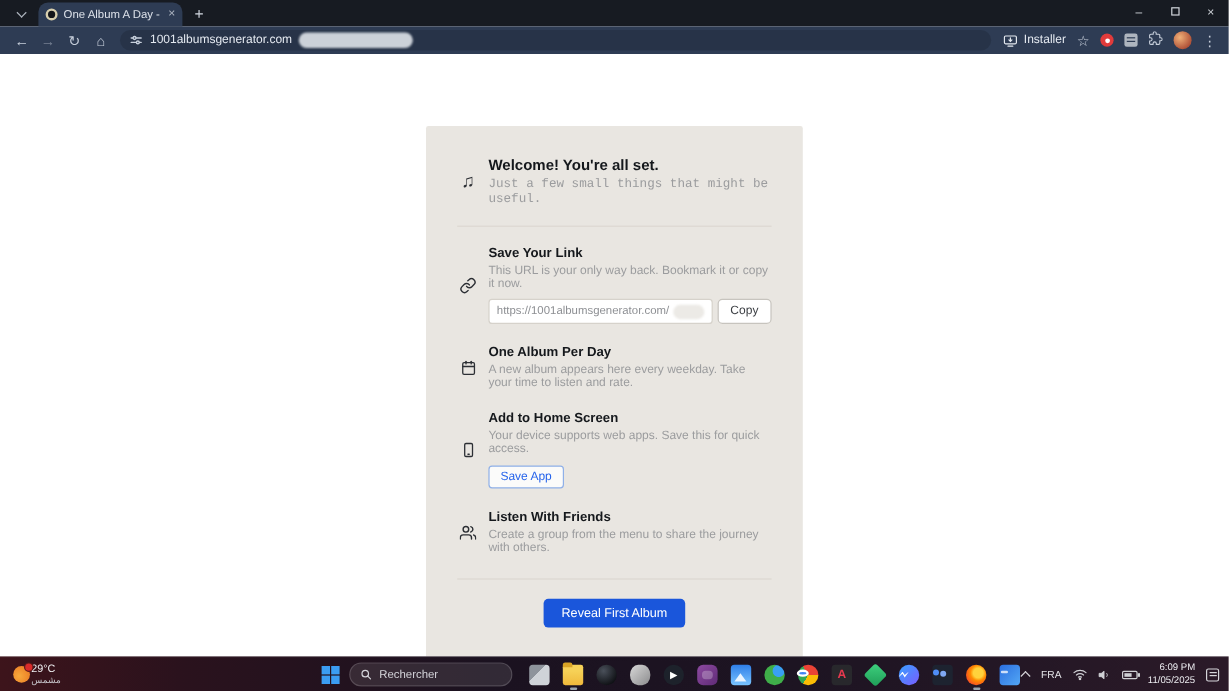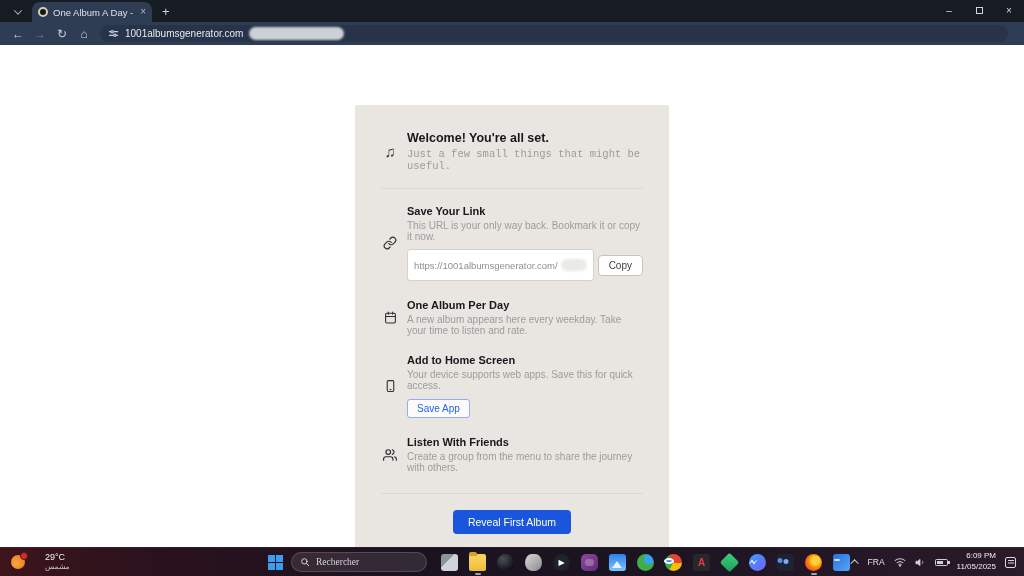--- a/index.html
+++ b/index.html
@@ -45,42 +45,42 @@
   .ic-col { width:18px; flex:none; display:flex; justify-content:center; color:#2c2f34; }
   .ic-col svg { display:block; }
   .music-ic { font-size:15px; line-height:1; color:#2c2f34; }
   .w-title { font-size:12.5px; font-weight:bold; color:#15181c; }
   .w-sub { font-size:10.5px; color:#9b9c9e; margin-top:3px;font-family:Liberation Mono, monospace; }
   .divider { height:1px; background:#dcd8d1; margin:16px 0; }
   .s-title { font-size:11px; font-weight:bold; color:#15181c; }
   .s-desc { font-size:10px; color:#9b9c9e; margin-top:3px; }
   .sec { margin-top:18px; }
   .link-row { display:flex; gap:4px; margin-top:7px; align-items:center; }
-  .link-input { flex:1; height:32px; background:#fff; border:1px solid #d6d2cb; border-radius:3px; display:flex; align-items:center; padding:0 6px; gap:3px; min-width:0; }
+  .link-input { flex:1; height:21px; background:#fff; border:1px solid #d6d2cb; border-radius:3px; display:flex; align-items:center; padding:0 6px; gap:3px; min-width:0; }
   .link-input .val { font-size:9.5px; color:#8d8f93; white-space:nowrap; }
   .redact-light { height:12px; width:58px; border-radius:6px; background:#eceae6; filter:blur(1px); }
   .copy-btn { height:21px; padding:0 10px; background:#fff; border:1px solid #c7c4be; border-radius:4px; font-size:10px; color:#3b3e43; }
   .saveapp-btn { margin-top:8px; padding:3px 9px; background:#fbfbfa; border:1px solid #8fb0e8; border-radius:3px; font-size:10px; color:#2563eb; display:inline-block; }
   .cta-wrap { text-align:center; margin-top:14px; }
   .cta { background:#1a56db; color:#fff; border:none; border-radius:4px; font-size:10.5px; padding:6px 15px; font-family:inherit; }
 
   
   .taskbar { position:absolute; left:0; right:0; bottom:0; height:29px;
     background:linear-gradient(90deg,#3d141b 0%,#2a121d 15%,#1b1220 40%,#1d1422 65%,#2b1a28 100%);
     display:flex; align-items:center; border-top:1px solid rgba(255,255,255,0.05); }
-  .weather { display:flex; align-items:center; gap:19px; padding:0 10px; }
+  .weather { display:flex; align-items:center; gap:0; padding:0 10px; }
   .w-ic { position:relative; width:16px; height:16px; }
   .w-sun { position:absolute; inset:1px; border-radius:50%; background:radial-gradient(circle at 35% 60%, #f7a93c, #e8731f); }
   .w-badge { position:absolute; top:-2px; right:-2px; width:8px; height:8px; border-radius:50%; background:#d92b2b; border:1px solid #5a1a1a; }
   .w-temp { font-size:9px; color:#f2f2f4; line-height:1.2; }
   .w-cond { font-size:7.5px; color:#c9c8ce; line-height:1.1; }
   .tb-center { position:absolute; left:268px; display:flex; align-items:center; gap:8px; height:100%; }
   .startbtn { width:15px; height:15px; display:grid; grid-template-columns:7px 7px; grid-template-rows:7px 7px; gap:1px; }
   .startbtn i { background:#3b9df2; }
-  .search-pill { width:136px; height:20px; border-radius:10px; background:rgba(255,255,255,0.10); border:1px solid rgba(255,255,255,0.16); display:flex; align-items:center; gap:6px; padding:0 8px;font-family:Liberation Serif, serif; }
+  .search-pill { width:136px; height:20px; border-radius:10px; background:rgba(255,255,255,0.10); border:1px solid rgba(255,255,255,0.16); display:flex; align-items:center; gap:6px; padding:0 8px; }
   .search-pill input { flex:1; background:transparent; border:none; outline:none; font-size:9.5px; color:#e3e3e7; font-family:inherit; min-width:0; }
   .search-pill input::placeholder { color:#d4d4da; }
   .tb-icons { display:flex; align-items:center; gap:11px; margin-left:6px; }
   .tbi { position:relative; width:17px; height:17px; flex:none; }
   .run:after { content:""; position:absolute; bottom:-4px; left:50%; transform:translateX(-50%); width:6px; height:2px; border-radius:1px; background:#9aa3ad; }
   .i-taskview { background:linear-gradient(135deg,#8e949c 40%,#cfd3d8 40%); border-radius:3px; }
   .i-folder { background:linear-gradient(180deg,#f6d157 30%,#f0b93b); border-radius:2px; }
   .i-folder:before { content:""; position:absolute; top:-2px; left:0; width:8px; height:4px; background:#d9a425; border-radius:2px 2px 0 0; }
   .i-darkcircle { border-radius:50%; background:radial-gradient(circle at 35% 30%, #4a505a, #101216 75%); }
   .i-silver { border-radius:50% / 62%; background:linear-gradient(135deg,#d8d8d8,#8b8b8d); }
@@ -144,20 +144,40 @@
         <svg width="11" height="11" viewBox="0 0 24 24" fill="none" stroke="#c7cfdb" stroke-width="2.6" stroke-linecap="round">
           <line x1="3" y1="8" x2="21" y2="8"></line>
             <circle cx="9" cy="8" r="2.6" fill="#2e3c54"></circle>
           <line x1="3" y1="16" x2="21" y2="16"></line>
             <circle cx="15" cy="16" r="2.6" fill="#2e3c54"></circle>
         </svg>
       </span>
       <span class="url-text">1001albumsgenerator.com</span>
       <span class="redact"></span>
     </div>
+    <div class="tb-right">
+      <span class="installer">
+        <svg width="12" height="12" viewBox="0 0 24 24" fill="none" stroke="#e4e9f0" stroke-width="2" stroke-linecap="round">
+          <rect x="2" y="4" width="20" height="13" rx="2"></rect>
+            <line x1="8" y1="21" x2="16" y2="21"></line>
+            <path d="M12 7v6M9.5 10.5L12 13l2.5-2.5"></path>
+        </svg>
+        <span>Installer</span>
+      </span>
+      <span class="star">☆</span>
+      <span class="ext-red"></span>
+      <span class="ext-gray"></span>
+      <span>
+        <svg width="12" height="12" viewBox="0 0 24 24" fill="none" stroke="#c7cfdb" stroke-width="1.8">
+          <path d="M20.5 11H19V7a2 2 0 0 0-2-2h-4V3.5a2.5 2.5 0 0 0-5 0V5H4a2 2 0 0 0-2 2v3.8h1.5a2.7 2.7 0 0 1 0 5.4H2V20a2 2 0 0 0 2 2h3.8v-1.5a2.7 2.7 0 0 1 5.4 0V22H17a2 2 0 0 0 2-2v-4h1.5a2.5 2.5 0 0 0 0-5z"></path>
+        </svg>
+      </span>
+      <span class="avatar"></span>
+      <span class="dots">⋮</span>
+    </div>
   </div>
 
   <div class="page">
     <div class="card">
 
       <div class="row">
         <span class="ic-col music-ic">♫</span>
         <div>
           <div class="w-title">Welcome! You're all set.</div>
           <div class="w-sub">Just a few small things that might be useful.</div>

